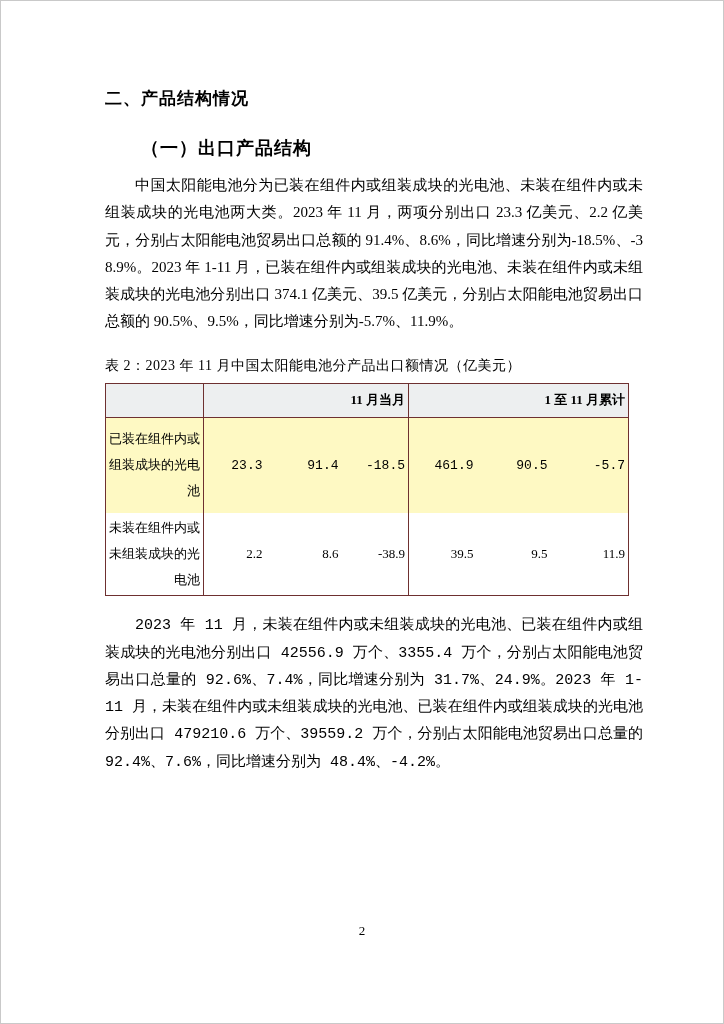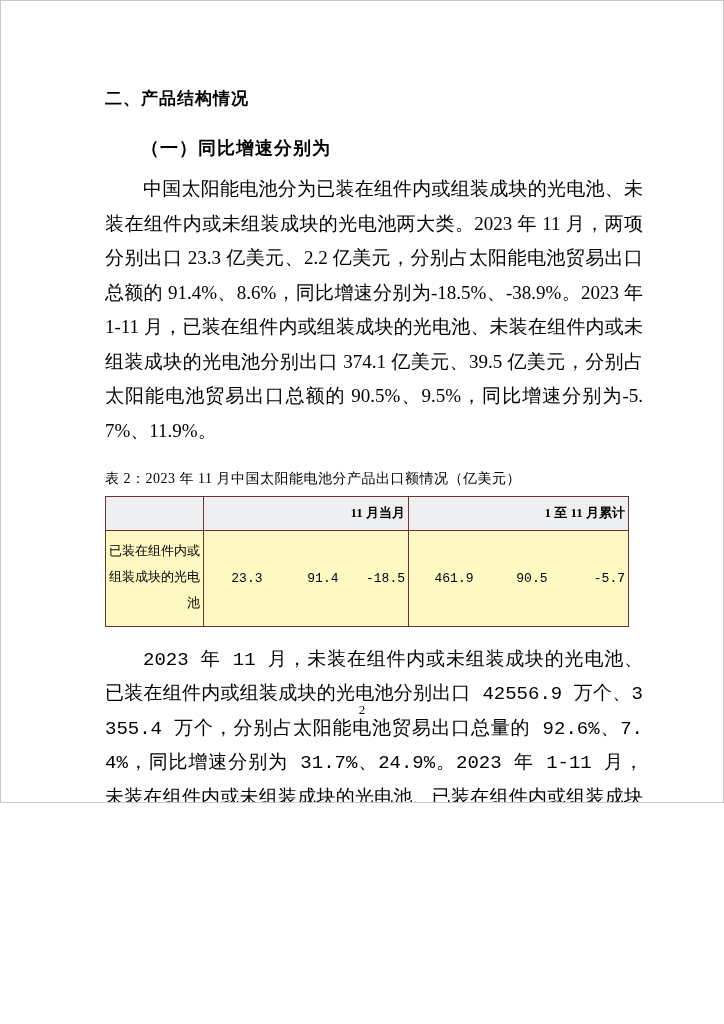--- a/index.html
+++ b/index.html
@@ -4,40 +4,40 @@
 <style>
   :root{
     --line:#6e3030;
     --ink:#000000;
     --head-bg:#edeff0;
     --page-edge:#c9c9c9;
   }
   html,body{margin:0;padding:0;background:#ffffff;}
   .page{
     position:relative;
-    width:724px;height:803px;
+    width:724px;height:1024px;
     box-sizing:border-box;
     background:#ffffff;
     border:1px solid var(--page-edge);
     padding:86px 80px 0 104px;
     font-family:"Liberation Serif","DejaVu Serif",serif;
     color:var(--ink);
     overflow:hidden;
   }
   .section-heading{
     font-family:"Liberation Sans","DejaVu Sans",sans-serif;
     font-size:17px;font-weight:bold;letter-spacing:1px;
     margin:0 0 26px 0;
   }
   .subsection-heading{
     font-size:18px;font-weight:bold;letter-spacing:1px;
     margin:0 0 12px 36px;
   }
   .body-para{
-    font-size:19px;line-height:1.82;text-align:justify;
+    font-size:15px;line-height:1.82;text-align:justify;
     text-indent:2em;margin:0 0 14px 0;
     word-break:break-all;
   }
   .table-caption{
     font-size:14px;margin:21px 0 8px 0;letter-spacing:0.5px;
   }
   table.stats-table{
     width:523px;table-layout:fixed;border-collapse:collapse;
     border:1px solid var(--line);
     font-size:13px;color:var(--ink);
@@ -67,21 +67,21 @@
     text-align:center;font-size:13px;
   }
 </style>
 </head>
 <body>
 
 <div class="page">
 
   <h2 class="section-heading">二、产品结构情况</h2>
 
-  <h3 class="subsection-heading">（一）同比增速分别为</h3>
+  <h3 class="subsection-heading">（一）出口产品结构</h3>
 
   <p class="body-para">中国太阳能电池分为已装在组件内或组装成块的光电池、未装在组件内或未组装成块的光电池两大类。2023 年 11 月，两项分别出口 23.3 亿美元、2.2 亿美元，分别占太阳能电池贸易出口总额的 91.4%、8.6%，同比增速分别为-18.5%、-38.9%。2023 年 1-11 月，已装在组件内或组装成块的光电池、未装在组件内或未组装成块的光电池分别出口 374.1 亿美元、39.5 亿美元，分别占太阳能电池贸易出口总额的 90.5%、9.5%，同比增速分别为-5.7%、11.9%。</p>
 
   <div class="table-caption">表 2：2023 年 11 月中国太阳能电池分产品出口额情况（亿美元）</div>
 
   <table class="stats-table">
     <colgroup>
       <col style="width:98px">
       <col style="width:62px">
       <col style="width:76px">
@@ -98,20 +98,29 @@
       </tr>
       <tr class="data-row-1">
         <td class="b-right prod-cell">已装在组件内或组装成块的光电池</td>
         <td>23.3</td>
         <td>91.4</td>
         <td class="b-right">-18.5</td>
         <td>461.9</td>
         <td>90.5</td>
         <td>-5.7</td>
       </tr>
+      <tr class="data-row-2">
+        <td class="b-right prod-cell">未装在组件内或未组装成块的光电池</td>
+        <td>2.2</td>
+        <td>8.6</td>
+        <td class="b-right">-38.9</td>
+        <td>39.5</td>
+        <td>9.5</td>
+        <td>11.9</td>
+      </tr>
     </tbody>
   </table>
 
   <p class="body-para after-table">2023 年 11 月，未装在组件内或未组装成块的光电池、已装在组件内或组装成块的光电池分别出口 42556.9 万个、3355.4 万个，分别占太阳能电池贸易出口总量的 92.6%、7.4%，同比增速分别为 31.7%、24.9%。2023 年 1-11 月，未装在组件内或未组装成块的光电池、已装在组件内或组装成块的光电池分别出口 479210.6 万个、39559.2 万个，分别占太阳能电池贸易出口总量的 92.4%、7.6%，同比增速分别为 48.4%、-4.2%。</p>
 
   <div class="page-number">2</div>
 
 </div>
 
 </body></html>

